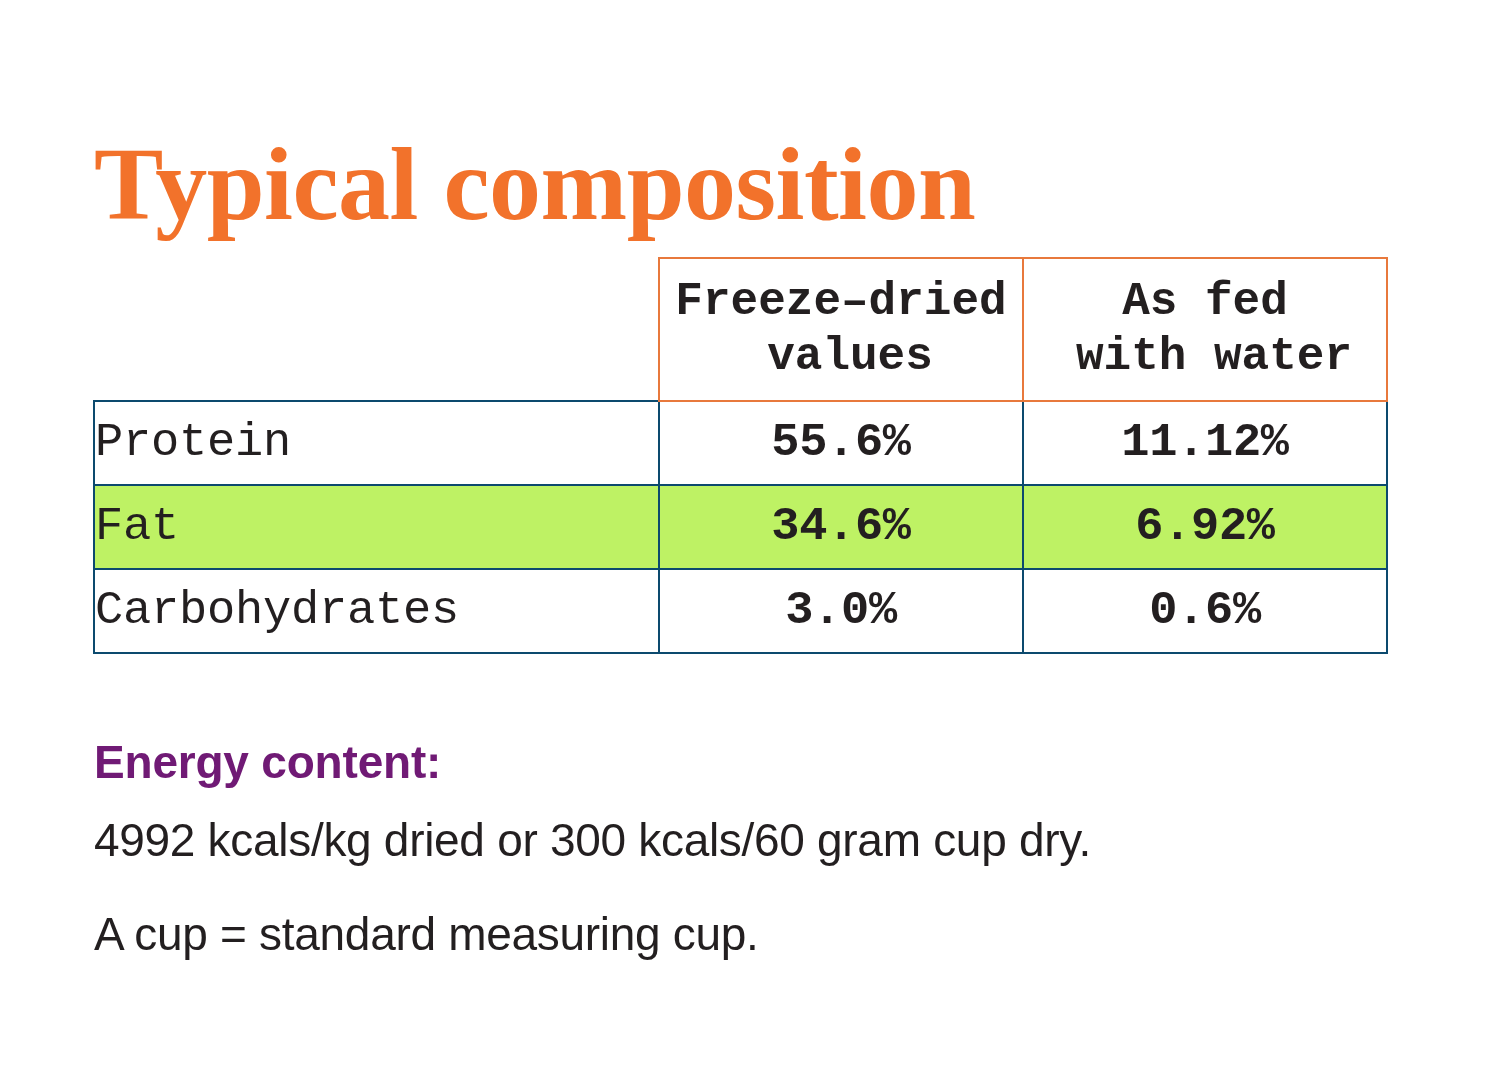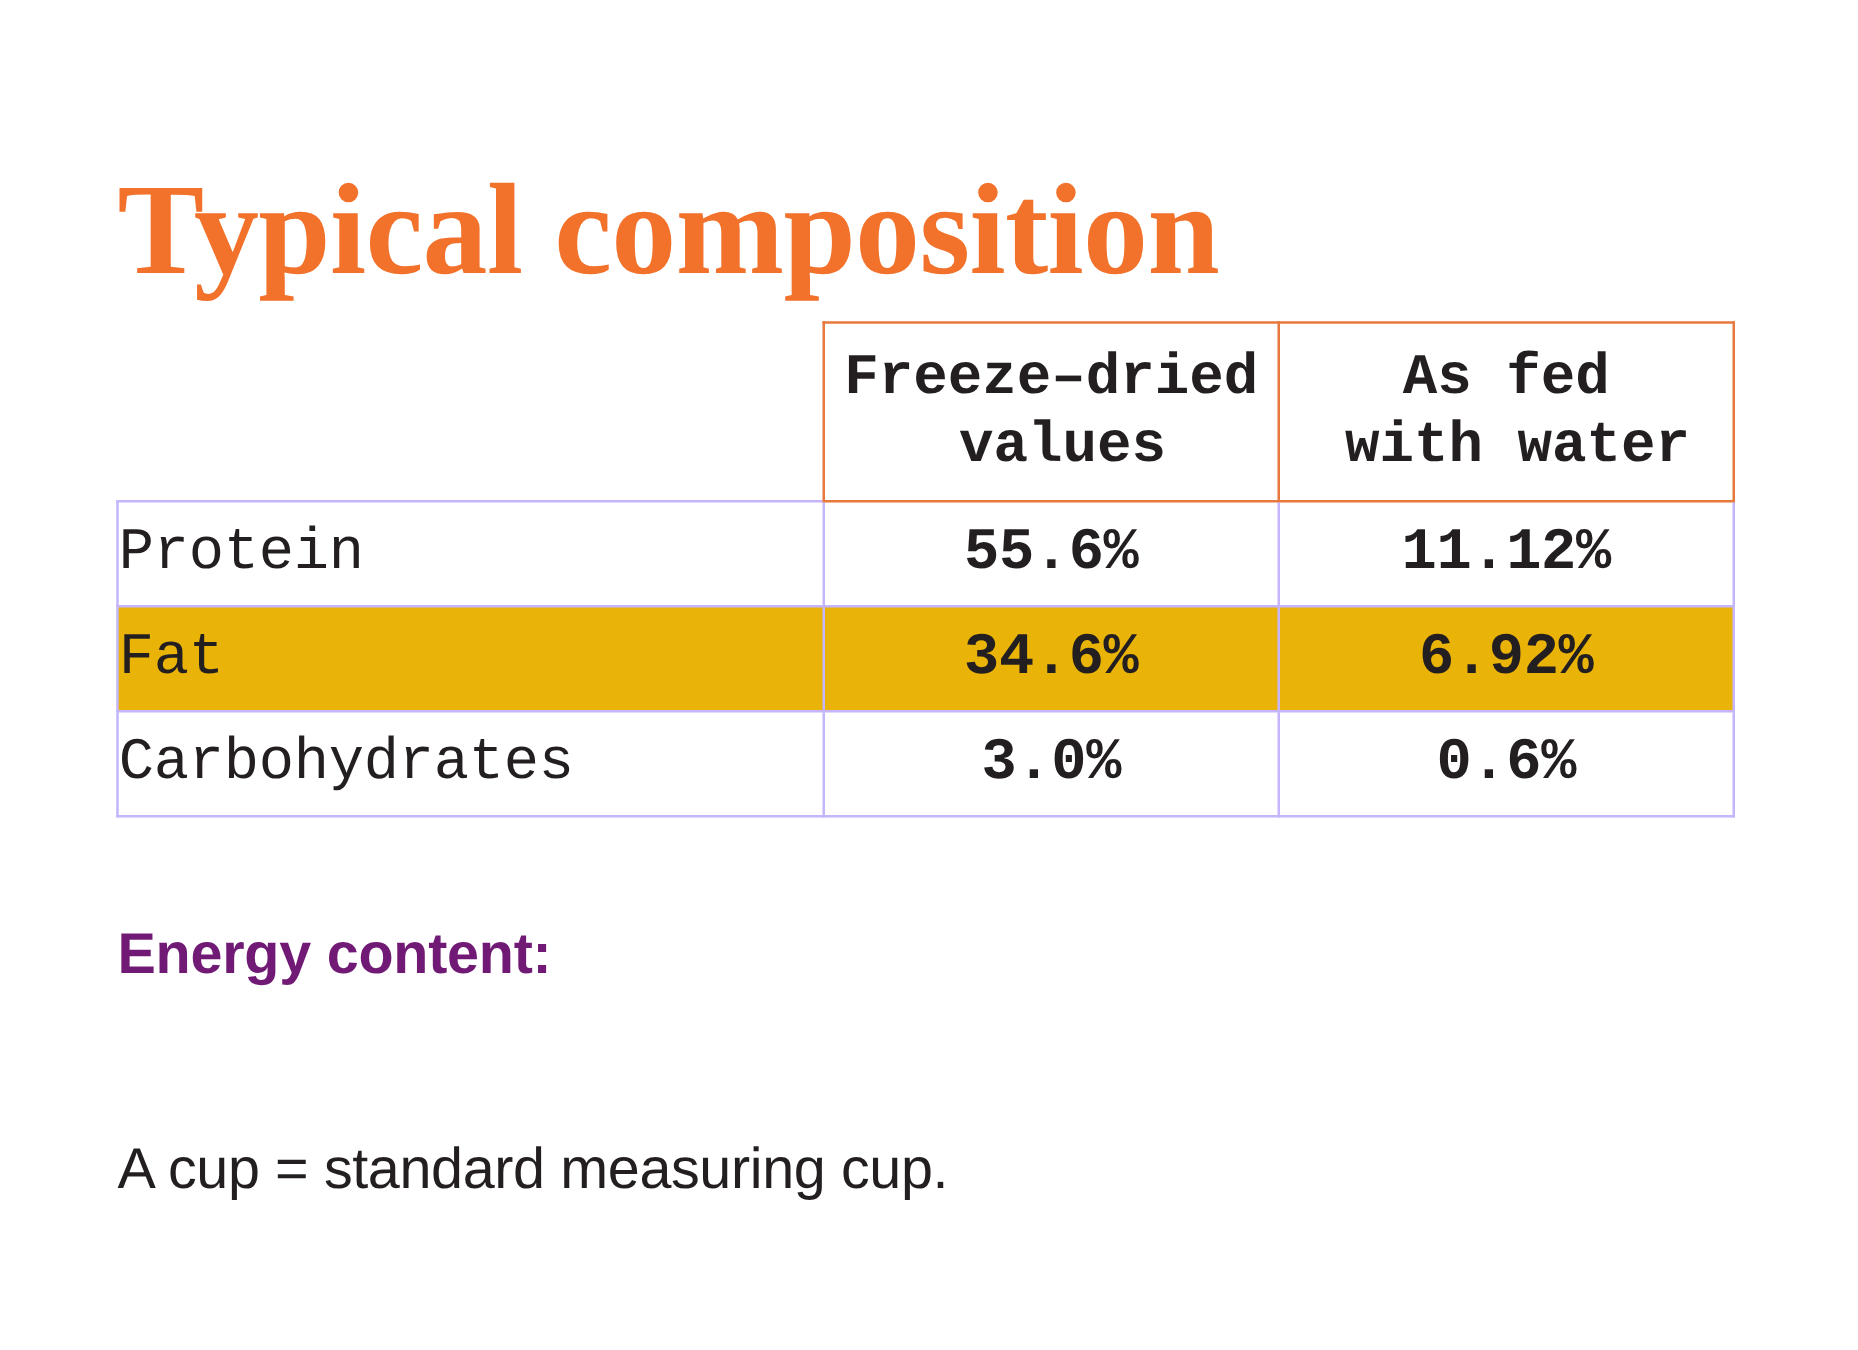--- a/index.html
+++ b/index.html
@@ -66,42 +66,42 @@
     font-size: 46px;
     font-weight: 700;
     line-height: 1.18;
     color: #231f20;
     padding: 4px 8px;
   }
   .hdr-cell .l2 { display: block; margin-left: 18px; }
 
   
   .comp-table tbody td {
-    border: 2px solid #c4b5fd;
+    border: 2px solid #0c4a6e;
     height: 82px;
   }
   .cell-label {
     text-align: left;
     padding-left: 27px;
     font-size: 47px;
     font-weight: 400;
     line-height: 1.1;
     color: #231f20;
     letter-spacing: -0.2px;
   }
   .cell-value {
     text-align: center;
     font-size: 47px;
     font-weight: 700;
     line-height: 1.1;
     color: #231f20;
     letter-spacing: -0.3px;
   }
   tr.row-alt td {
-    background: #eab308;
+    background: #bef264;
   }
 
   
   .energy-block {
     position: absolute;
     left: 94px;
     top: 738px;
     width: 1320px;
   }
   .energy-heading {
@@ -176,17 +176,18 @@
     <tr>
       <td class="cell-label">Carbohydrates</td>
       <td class="cell-value">3.0%</td>
       <td class="cell-value">0.6%</td>
     </tr>
   </tbody>
 </table>
 
 <div class="energy-block">
   <div class="energy-heading">Energy content:</div>
+  <div class="energy-line">4992 kcals/kg dried or 300 kcals/60 gram cup dry.</div>
 </div>
 
 <div class="notes-block">
   <div class="note-line">A cup = standard measuring cup.</div>
 </div>
 
 </body></html>

